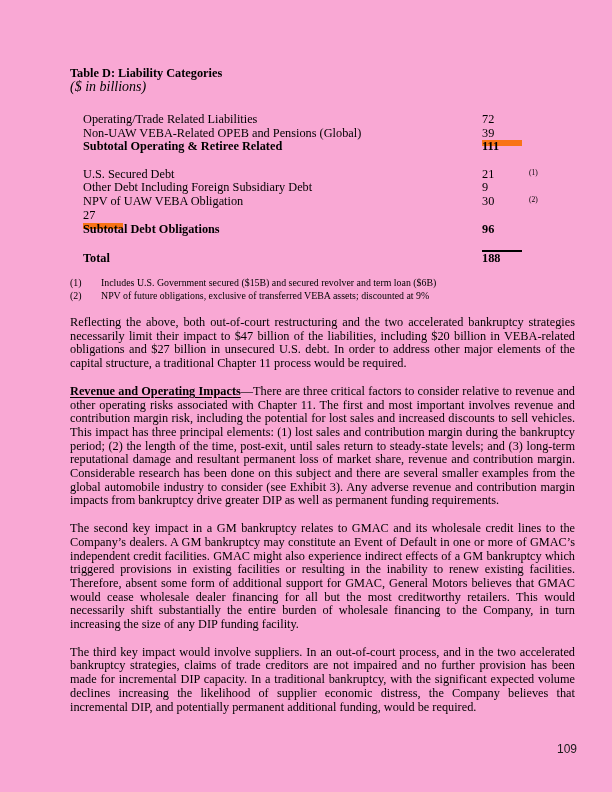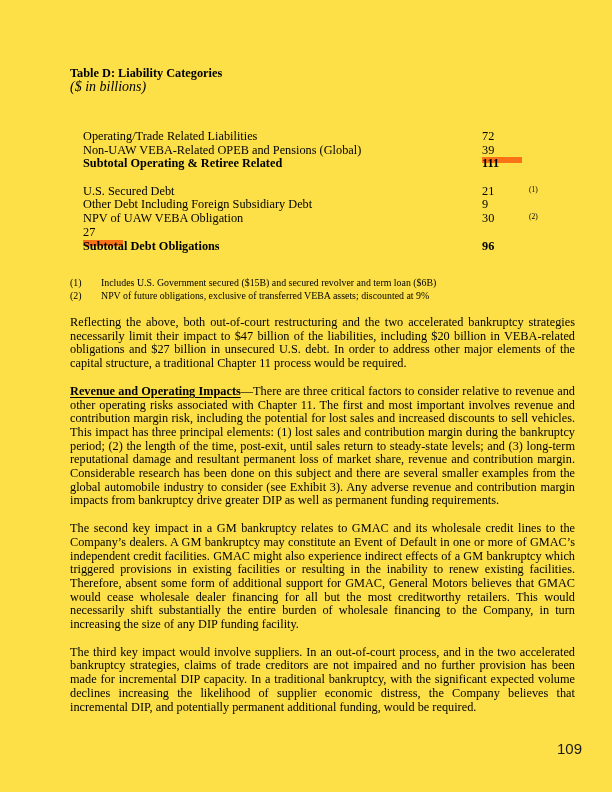--- a/index.html
+++ b/index.html
@@ -1,32 +1,32 @@
 <!DOCTYPE html>
 <html><head>
 <meta charset="utf-8">
 <style>
   html, body { margin: 0; padding: 0; background: #fff; }
   .page {
     position: relative;
     width: 612px;
     height: 792px;
-    background: #fde047;
+    background: #f9a8d4;
     color: #000;
     font-family: "Liberation Serif", serif;
     font-size: 12.3px;
     line-height: 13.7px;
     overflow: hidden;
   }
 
   
   .table-block { position: absolute; left: 70px; top: 66px; width: 505px; }
   .table-title { font-weight: bold; line-height: 14px; }
   .table-subtitle { font-style: italic; font-size: 14px; line-height: 13px; }
-  .trows { margin-top: 37px; padding-left: 13px; }
+  .trows { margin-top: 20px; padding-left: 13px; }
   .trow { display: flex; align-items: baseline; height: 13.7px; }
   .trow.bold { font-weight: bold; }
   .tlabel { flex: 1; white-space: nowrap; overflow: hidden; }
   .tval { width: 40px; text-align: left; padding-right: 8px; box-sizing: border-box; }
   .tval.rule-below { border-bottom: 6px solid #f97316; }
   .tval.rule-above { border-top: 2px solid #000; }
   .tsup { width: 53px; box-sizing: border-box; padding-left: 7px; font-size: 7.5px; position: relative; top: -3px; }
   .tspacer { }
 
   
@@ -37,21 +37,21 @@
 
   
   .bodytext { position: absolute; left: 70px; top: 316px; width: 505px; }
   .bodytext p { margin: 0 0 14px 0; text-align: justify; }
   .lead { font-weight: bold; text-decoration: underline; text-underline-offset: 2px; }
 
   
   .pagenum {
     position: absolute; left: 557px; top: 744px;
     font-family: "Liberation Sans", sans-serif;
-    font-size: 15px; line-height: 10px; color: #1a1a1a;
+    font-size: 12px; line-height: 10px; color: #1a1a1a;
   }
 </style>
 </head>
 <body>
 
 <div class="page">
 
   <div class="table-block">
     <div class="table-title">Table D: Liability Categories</div>
     <div class="table-subtitle">($ in billions)</div>
@@ -90,20 +90,25 @@
         <div class="trow">
           <span class="tval rule-below">27</span>
           <span class="tsup"></span>
         </div>
         <div class="trow bold">
           <span class="tlabel">Subtotal Debt Obligations</span>
           <span class="tval">96</span>
           <span class="tsup"></span>
         </div>
         <div class="tspacer" style="height: 13.5px;"></div>
+        <div class="trow bold">
+          <span class="tlabel">Total</span>
+          <span class="tval rule-above">188</span>
+          <span class="tsup"></span>
+        </div>
       </div>
   </div>
 
   <div class="footnotes">
       <div class="fnrow">
         <span class="fnmarker">(1)</span>
         <span class="fntext">Includes U.S. Government secured ($15B) and secured revolver and term loan ($6B)</span>
       </div>
       <div class="fnrow">
         <span class="fnmarker">(2)</span>

